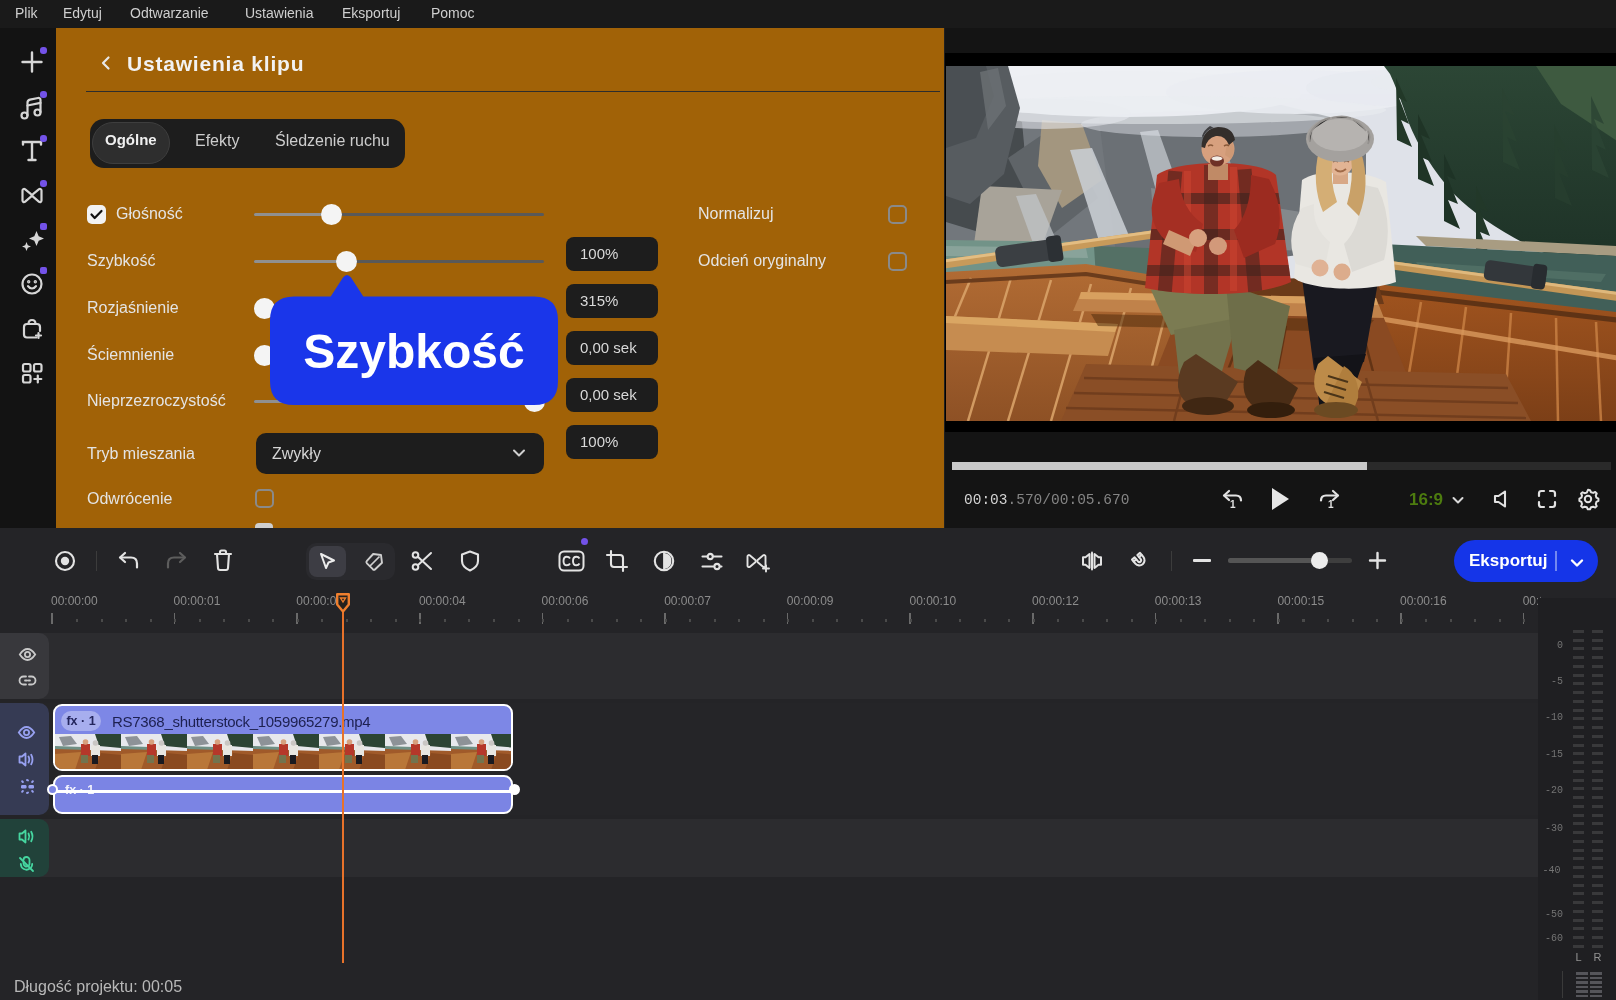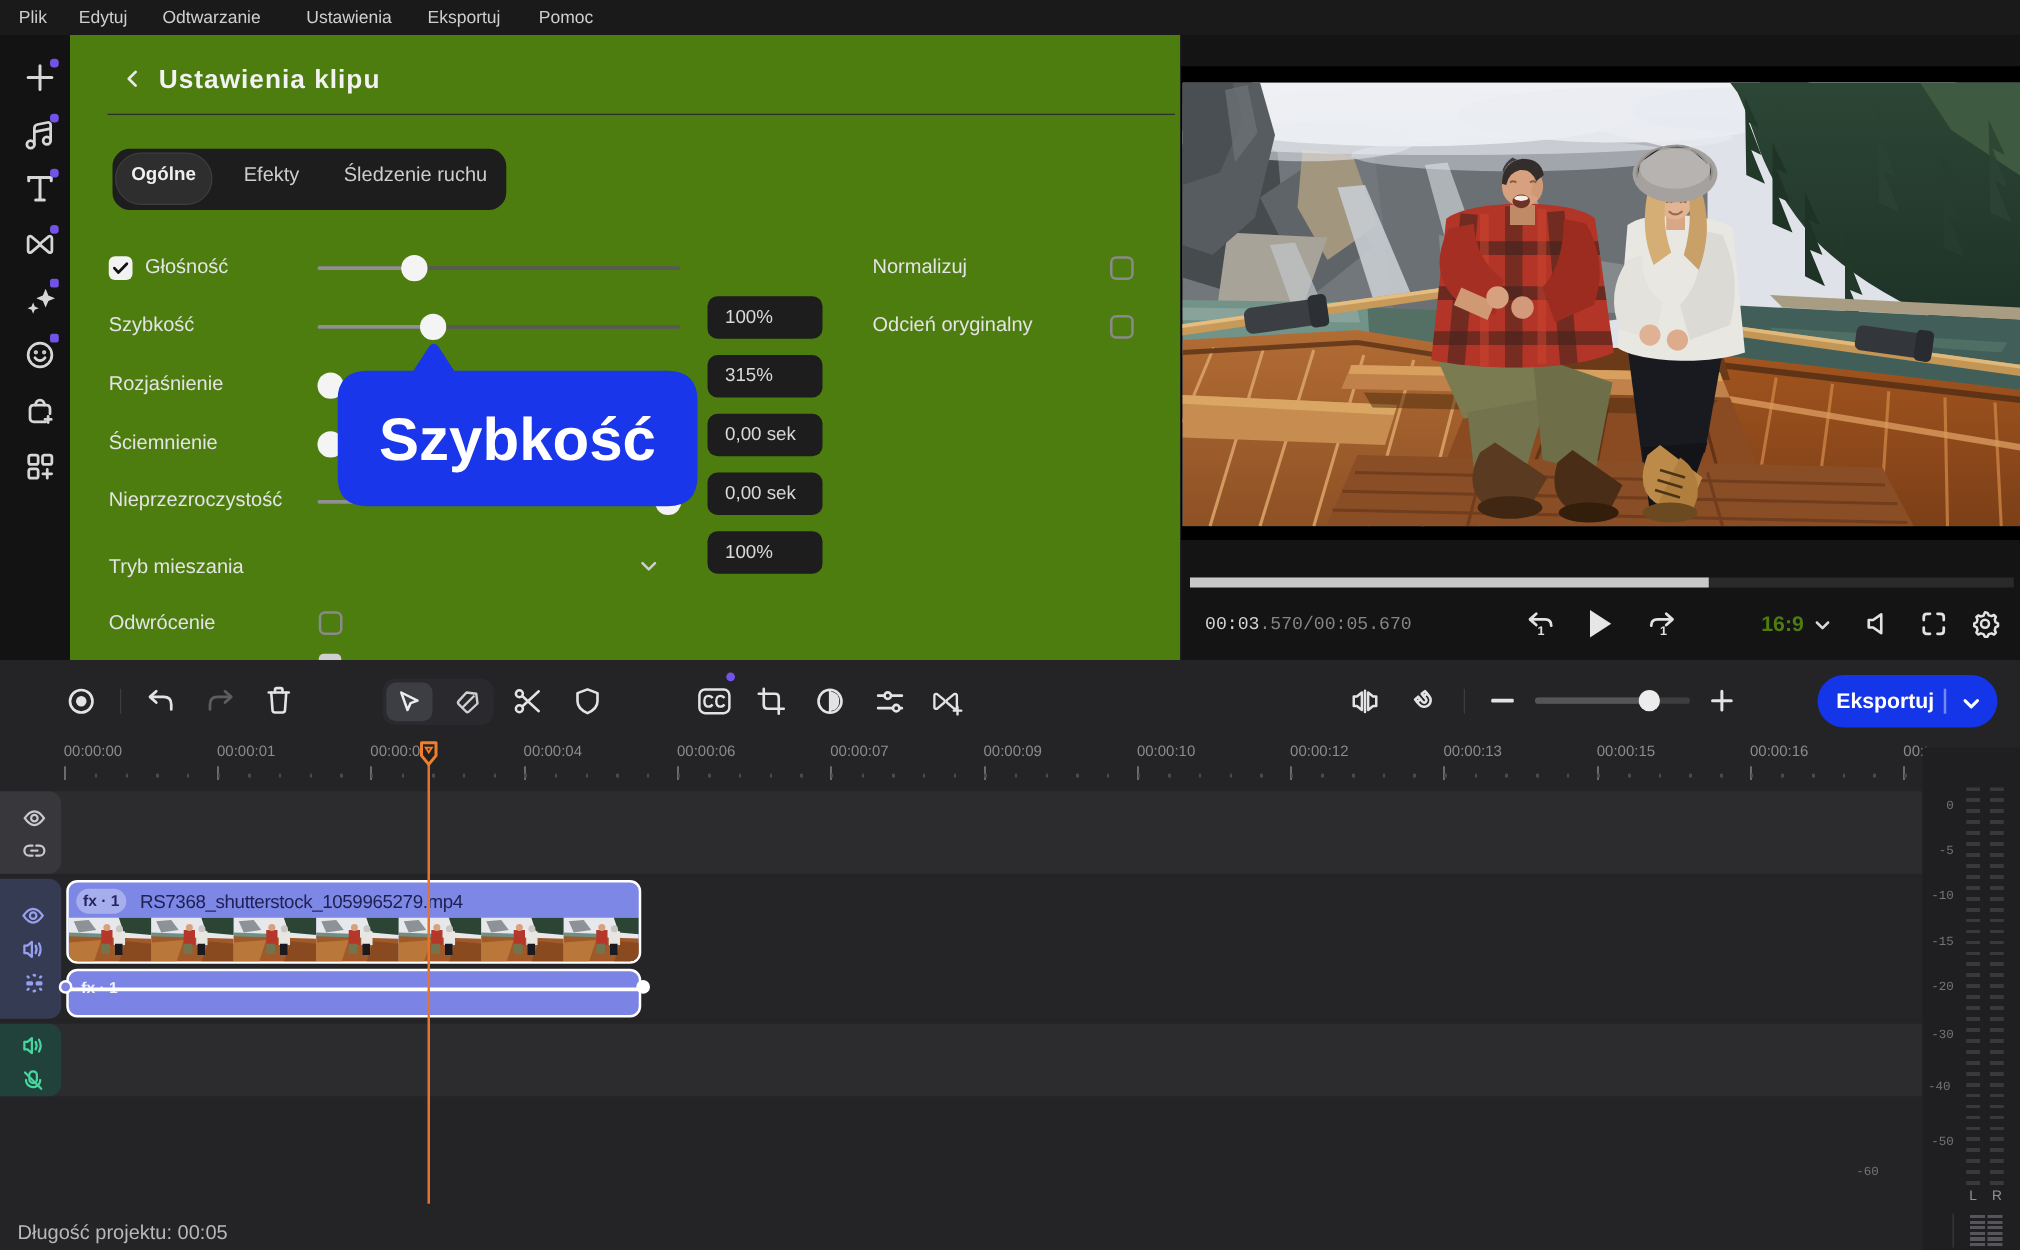--- a/index.html
+++ b/index.html
@@ -8,21 +8,21 @@
   .abs { position:absolute; }
   #stage { position:relative; width:1616px; height:1000px; }
   
   #menubar { position:absolute; left:0; top:0; width:1616px; height:28px; background:#1a1a1a; }
   #menubar span { position:absolute; top:5px; font-size:14px; color:#cfcfcf; }
   
   #sidebar { position:absolute; left:0; top:28px; width:56px; height:502px; background:#131313; }
   .sbicon { position:absolute; left:19px; }
   .sbdot { position:absolute; width:7px; height:7px; border-radius:3px; background:#7352e8; left:40px; }
   
-  #settings { position:absolute; left:56px; top:28px; width:888px; height:502px; background:#4d7c0f; }
+  #settings { position:absolute; left:56px; top:28px; width:888px; height:502px; background:#a16207; }
   .rowlab { position:absolute; left:31px; font-size:16px; color:#e4e4e4; }
   .valbox { position:absolute; left:510px; width:92px; height:34px; background:#1d1d1d; border-radius:8px;
             color:#d9d9d9; font-size:15px; line-height:34px; padding-left:14px;margin-top:40px; }
   .slider { position:absolute; left:198px; width:290px; height:3px; border-radius:2px; background:#595959; }
   .slider .fill { position:absolute; left:0; top:0; height:3px; border-radius:2px; background:#909090; }
   .thumb { position:absolute; width:21px; height:21px; border-radius:50%; background:#f4f4f4; top:-9px; }
   .ckbox { position:absolute; width:19px; height:19px; border:2px solid #8a8a8a; border-radius:5px; }
   
   #preview { position:absolute; left:944px; top:28px; width:672px; height:502px; background:#141414; border-left:1px solid #202020;}
   
@@ -147,20 +147,21 @@
     <div class="valbox" style="top:310px">0,00 sek</div>
 
     <div class="rowlab" style="top:364px">Nieprzezroczystość</div>
     <div class="slider" style="top:372px">
         <div class="fill" style="width:280px"></div>
         <div class="thumb" style="left:270px"></div>
       </div>
     <div class="valbox" style="top:356.5px">100%</div>
 
     <div class="rowlab" style="top:417px">Tryb mieszania</div>
+    <div class="abs" style="left:200px; top:405px; width:288px; height:41px; background:#1d1d1d; border-radius:10px; color:#d5d5d5; font-size:16px; line-height:41px; padding-left:16px">Zwykły</div>
     <svg class="abs" style="left:456px; top:419px" width="14" height="12" viewBox="0 0 14 12" fill="none" stroke="#cfcfcf" stroke-width="2" stroke-linecap="round" stroke-linejoin="round">
         <path d="M2 3.5l5 5 5-5"></path>
       </svg>
 
     <div class="rowlab" style="top:462px">Odwrócenie</div>
     <div class="ckbox" style="left:199px; top:461px"></div>
 
     <div class="abs" style="left:199px; top:495px; width:18px; height:7px; background:#cfcfcf; border-radius:4px 4px 0 0"></div>
 
     <svg class="abs" style="left:214px; top:243px" width="290" height="136" viewBox="0 0 290 136">
@@ -606,21 +607,21 @@
     <div class="abs" style="left:1538px; top:70px; width:78px; height:402px; background:#1f1f22"></div>
     <div class="abs mono" style="top:0; left:0; font-size:10px; color:#747474">
       <span style="position:absolute; left:1540px; top:112px; width:23px; text-align:right">0</span>
       <span style="position:absolute; left:1540px; top:148px; width:23px; text-align:right">-5</span>
       <span style="position:absolute; left:1540px; top:184px; width:23px; text-align:right">-10</span>
       <span style="position:absolute; left:1540px; top:221px; width:23px; text-align:right">-15</span>
       <span style="position:absolute; left:1540px; top:257px; width:23px; text-align:right">-20</span>
       <span style="position:absolute; left:1540px; top:295px; width:23px; text-align:right">-30</span>
       <span style="position:absolute; left:1540px; top:337px; width:23px; text-align:center">-40</span>
       <span style="position:absolute; left:1540px; top:381px; width:23px; text-align:right">-50</span>
-      <span style="position:absolute; left:1480px; top:405px; width:23px; text-align:right">-60</span>
+      <span style="position:absolute; left:1540px; top:405px; width:23px; text-align:right">-60</span>
     </div>
     <div class="abs" style="left:1573px; top:102px; width:11px; height:319px; background:repeating-linear-gradient(to bottom, #39393b 0 3px, transparent 3px 8.75px)"></div>
     <div class="abs" style="left:1592px; top:102px; width:11px; height:319px; background:repeating-linear-gradient(to bottom, #39393b 0 3px, transparent 3px 8.75px)"></div>
     <div class="abs" style="left:1573px; top:423px; width:11px; text-align:center; font-size:11px; color:#929292">L</div>
     <div class="abs" style="left:1592px; top:423px; width:11px; text-align:center; font-size:11px; color:#929292">R</div>
 
     <div class="abs" style="left:14px; top:450px; font-size:16px; color:#b8b8b8">Długość projektu: 00:05</div>
     <div class="abs" style="left:1562px; top:443px; width:1px; height:27px; background:#3a3a3a"></div>
     <div class="abs" style="left:1576px; top:444px; width:12px; height:26px; background:repeating-linear-gradient(to bottom, #55555a 0 2.5px, transparent 2.5px 4.5px)"></div>
     <div class="abs" style="left:1590px; top:444px; width:12px; height:26px; background:repeating-linear-gradient(to bottom, #55555a 0 2.5px, transparent 2.5px 4.5px)"></div>

